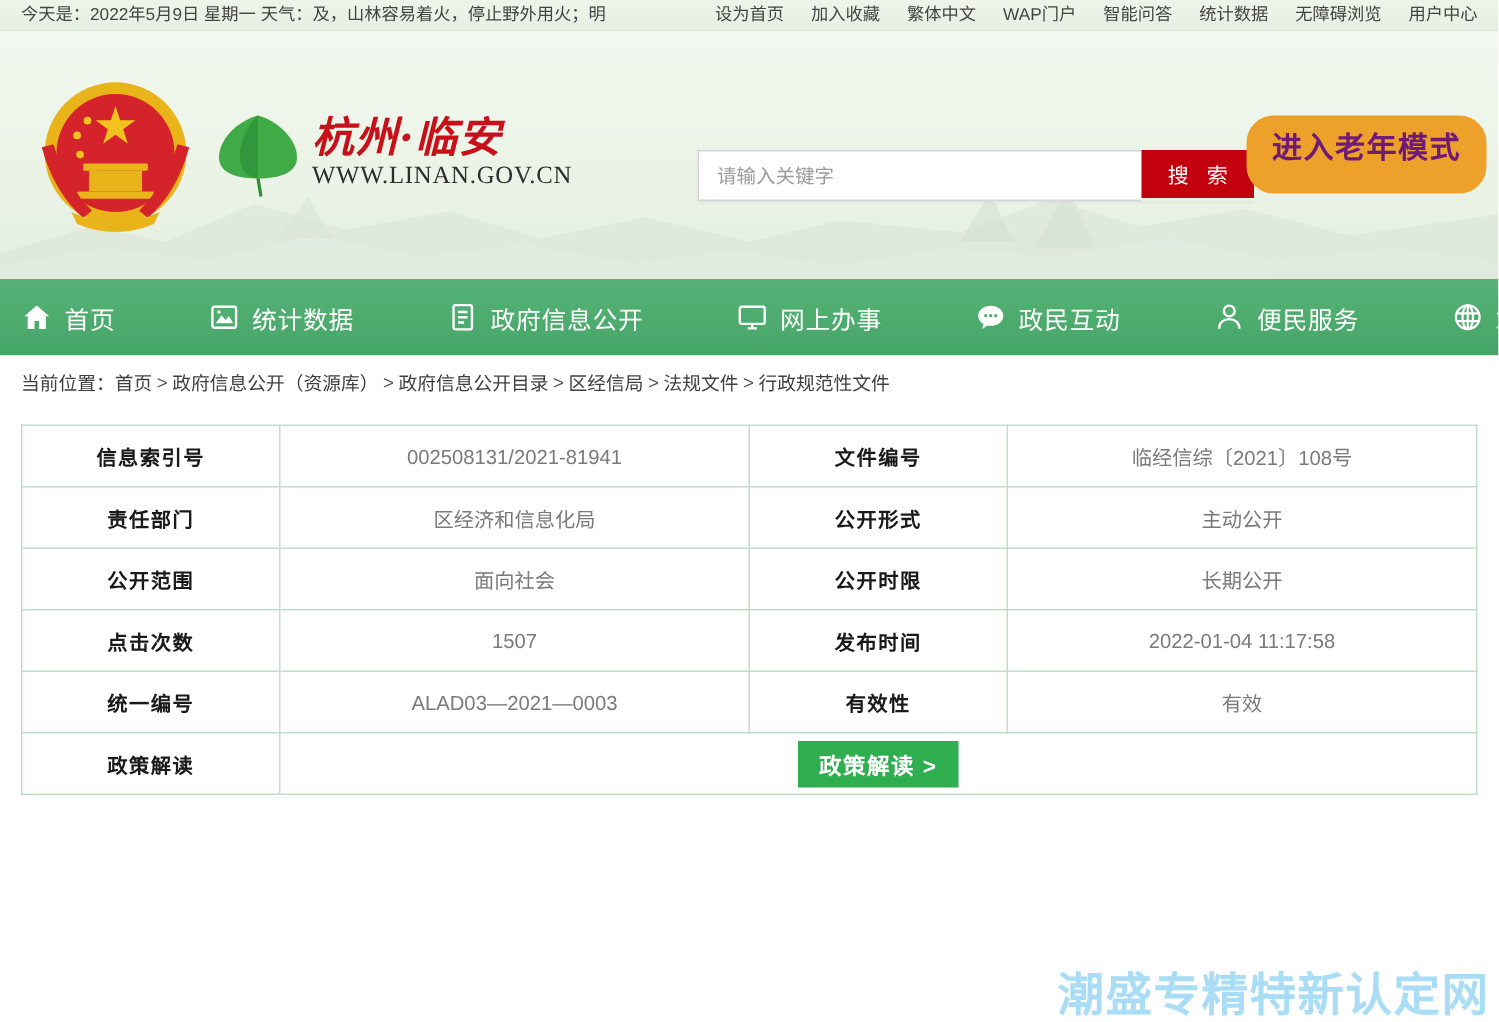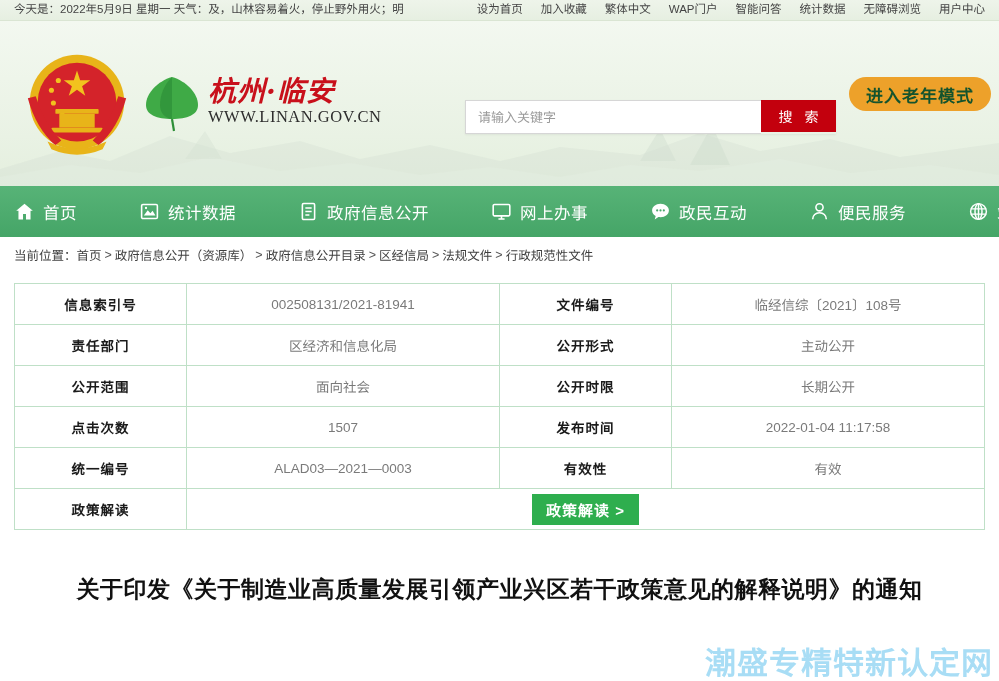--- a/index.html
+++ b/index.html
@@ -104,25 +104,25 @@
     font-size:14px;
     letter-spacing:4px;
     cursor:pointer;
     font-family:"Liberation Sans","DejaVu Sans",sans-serif;
     padding-left:4px;
   }
   .elder-btn{
     position:absolute;
     right:8px; top:56px;
     background:#eda12a;
-    color:#14532d;
-    font-size:17px;
+    color:#701a75;
+    font-size:20px;
     font-weight:bold;
     letter-spacing:1px;
-    padding:5px 17px 4px;
+    padding:5px 17px 18px;
     border-radius:18px;
     border:none;
     cursor:pointer;
     font-family:"DejaVu Serif","Liberation Serif",serif;
   }
 
   
   .nav{
     height:51px;
     background:linear-gradient(to bottom,#57b377,#45a567);
@@ -429,17 +429,16 @@
         <tr>
           <td class="lbl">政策解读</td>
           <td class="policy-cell" colspan="3">
             <button class="policy-btn">政策解读 &gt;</button>
           </td>
         </tr>
       </tbody>
     </table>
   </div>
 
-  <h1 class="doc-title">关于印发《关于制造业高质量发展引领产业兴区若干政策意见的解释说明》的通知</h1>
 
   <div class="watermark">潮盛专精特新认定网</div>
 
 </div>
 
 </body></html>

